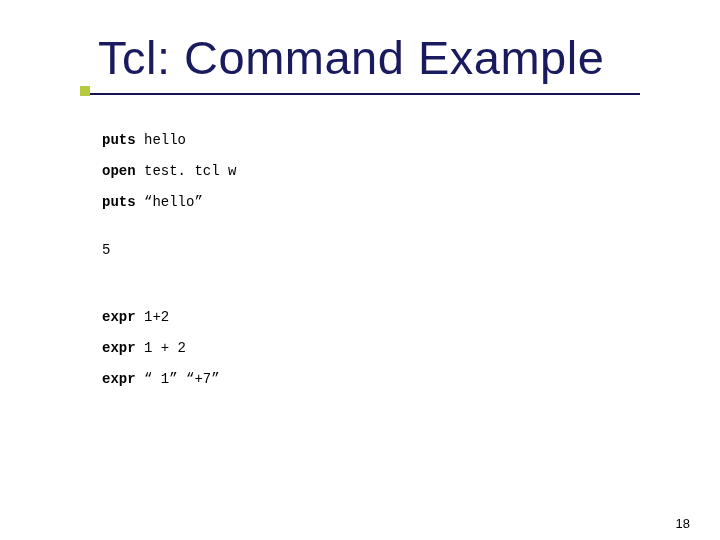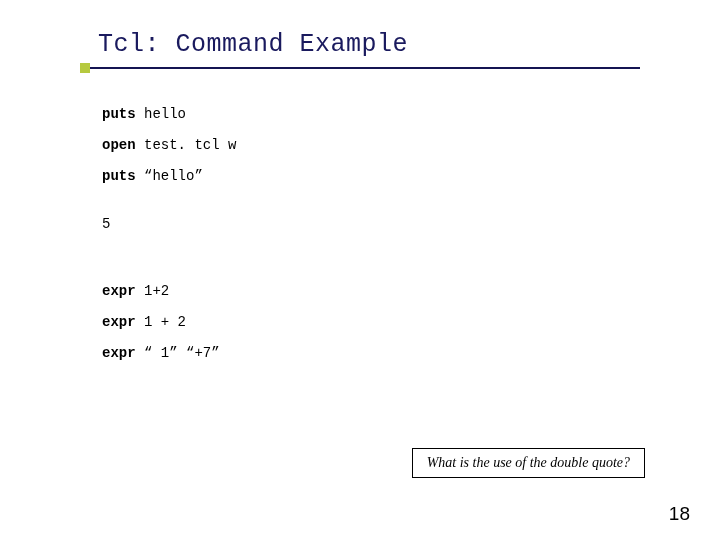--- a/index.html
+++ b/index.html
@@ -28,22 +28,22 @@
     .bullet-square {
       width: 10px;
       height: 10px;
       background: #b6c93f;
       margin-right: 8px;
       flex-shrink: 0;
       position: relative;
       top: 22px;
     }
     .title-text {
-      font-size: 25px;
-      font-family: Liberation Mono, monospace;
+      font-size: 47px;
+      font-family: Liberation Sans, sans-serif;
       color: #1a1a5e;
       letter-spacing: 0.5px;
     }
     .underline {
       height: 2px;
       background: #141452;
       margin-left: 0;
       margin-right: 0;
       margin-bottom: 30px;
     }
@@ -71,22 +71,22 @@
       padding: 6px 14px;
       font-family: Georgia, "Times New Roman", serif;
       font-style: italic;
       font-size: 14px;
       color: #000;
       background: #fff;
     }
     .page-number {
       position: absolute;
       right: 30px;
-      bottom: 15px;
-      font-size: 19px;
+      bottom: 9px;
+      font-size: 13px;
       color: #000;
       font-family: Arial, sans-serif;
     }
   </style>
 </head>
 <body>
 
 <div class="slide">
 
   <div class="title-row">
@@ -101,19 +101,16 @@
     <div class="code-line"><span class="kw">puts</span><span> “hello”</span></div>
     <div class="gap"></div>
     <div class="code-line">5</div>
     <div class="gap"></div>
     <div class="gap"></div>
     <div class="code-line"><span class="kw">expr</span><span> 1+2</span></div>
     <div class="code-line"><span class="kw">expr</span><span> 1 + 2</span></div>
     <div class="code-line"><span class="kw">expr</span><span> “ 1” “+7”</span></div>
   </div>
 
-  <div class="callout-box">
-    <span>What is the use of the double quote?</span>
-  </div>
 
   <div class="page-number">18</div>
 
 </div>
 
 </body></html>

